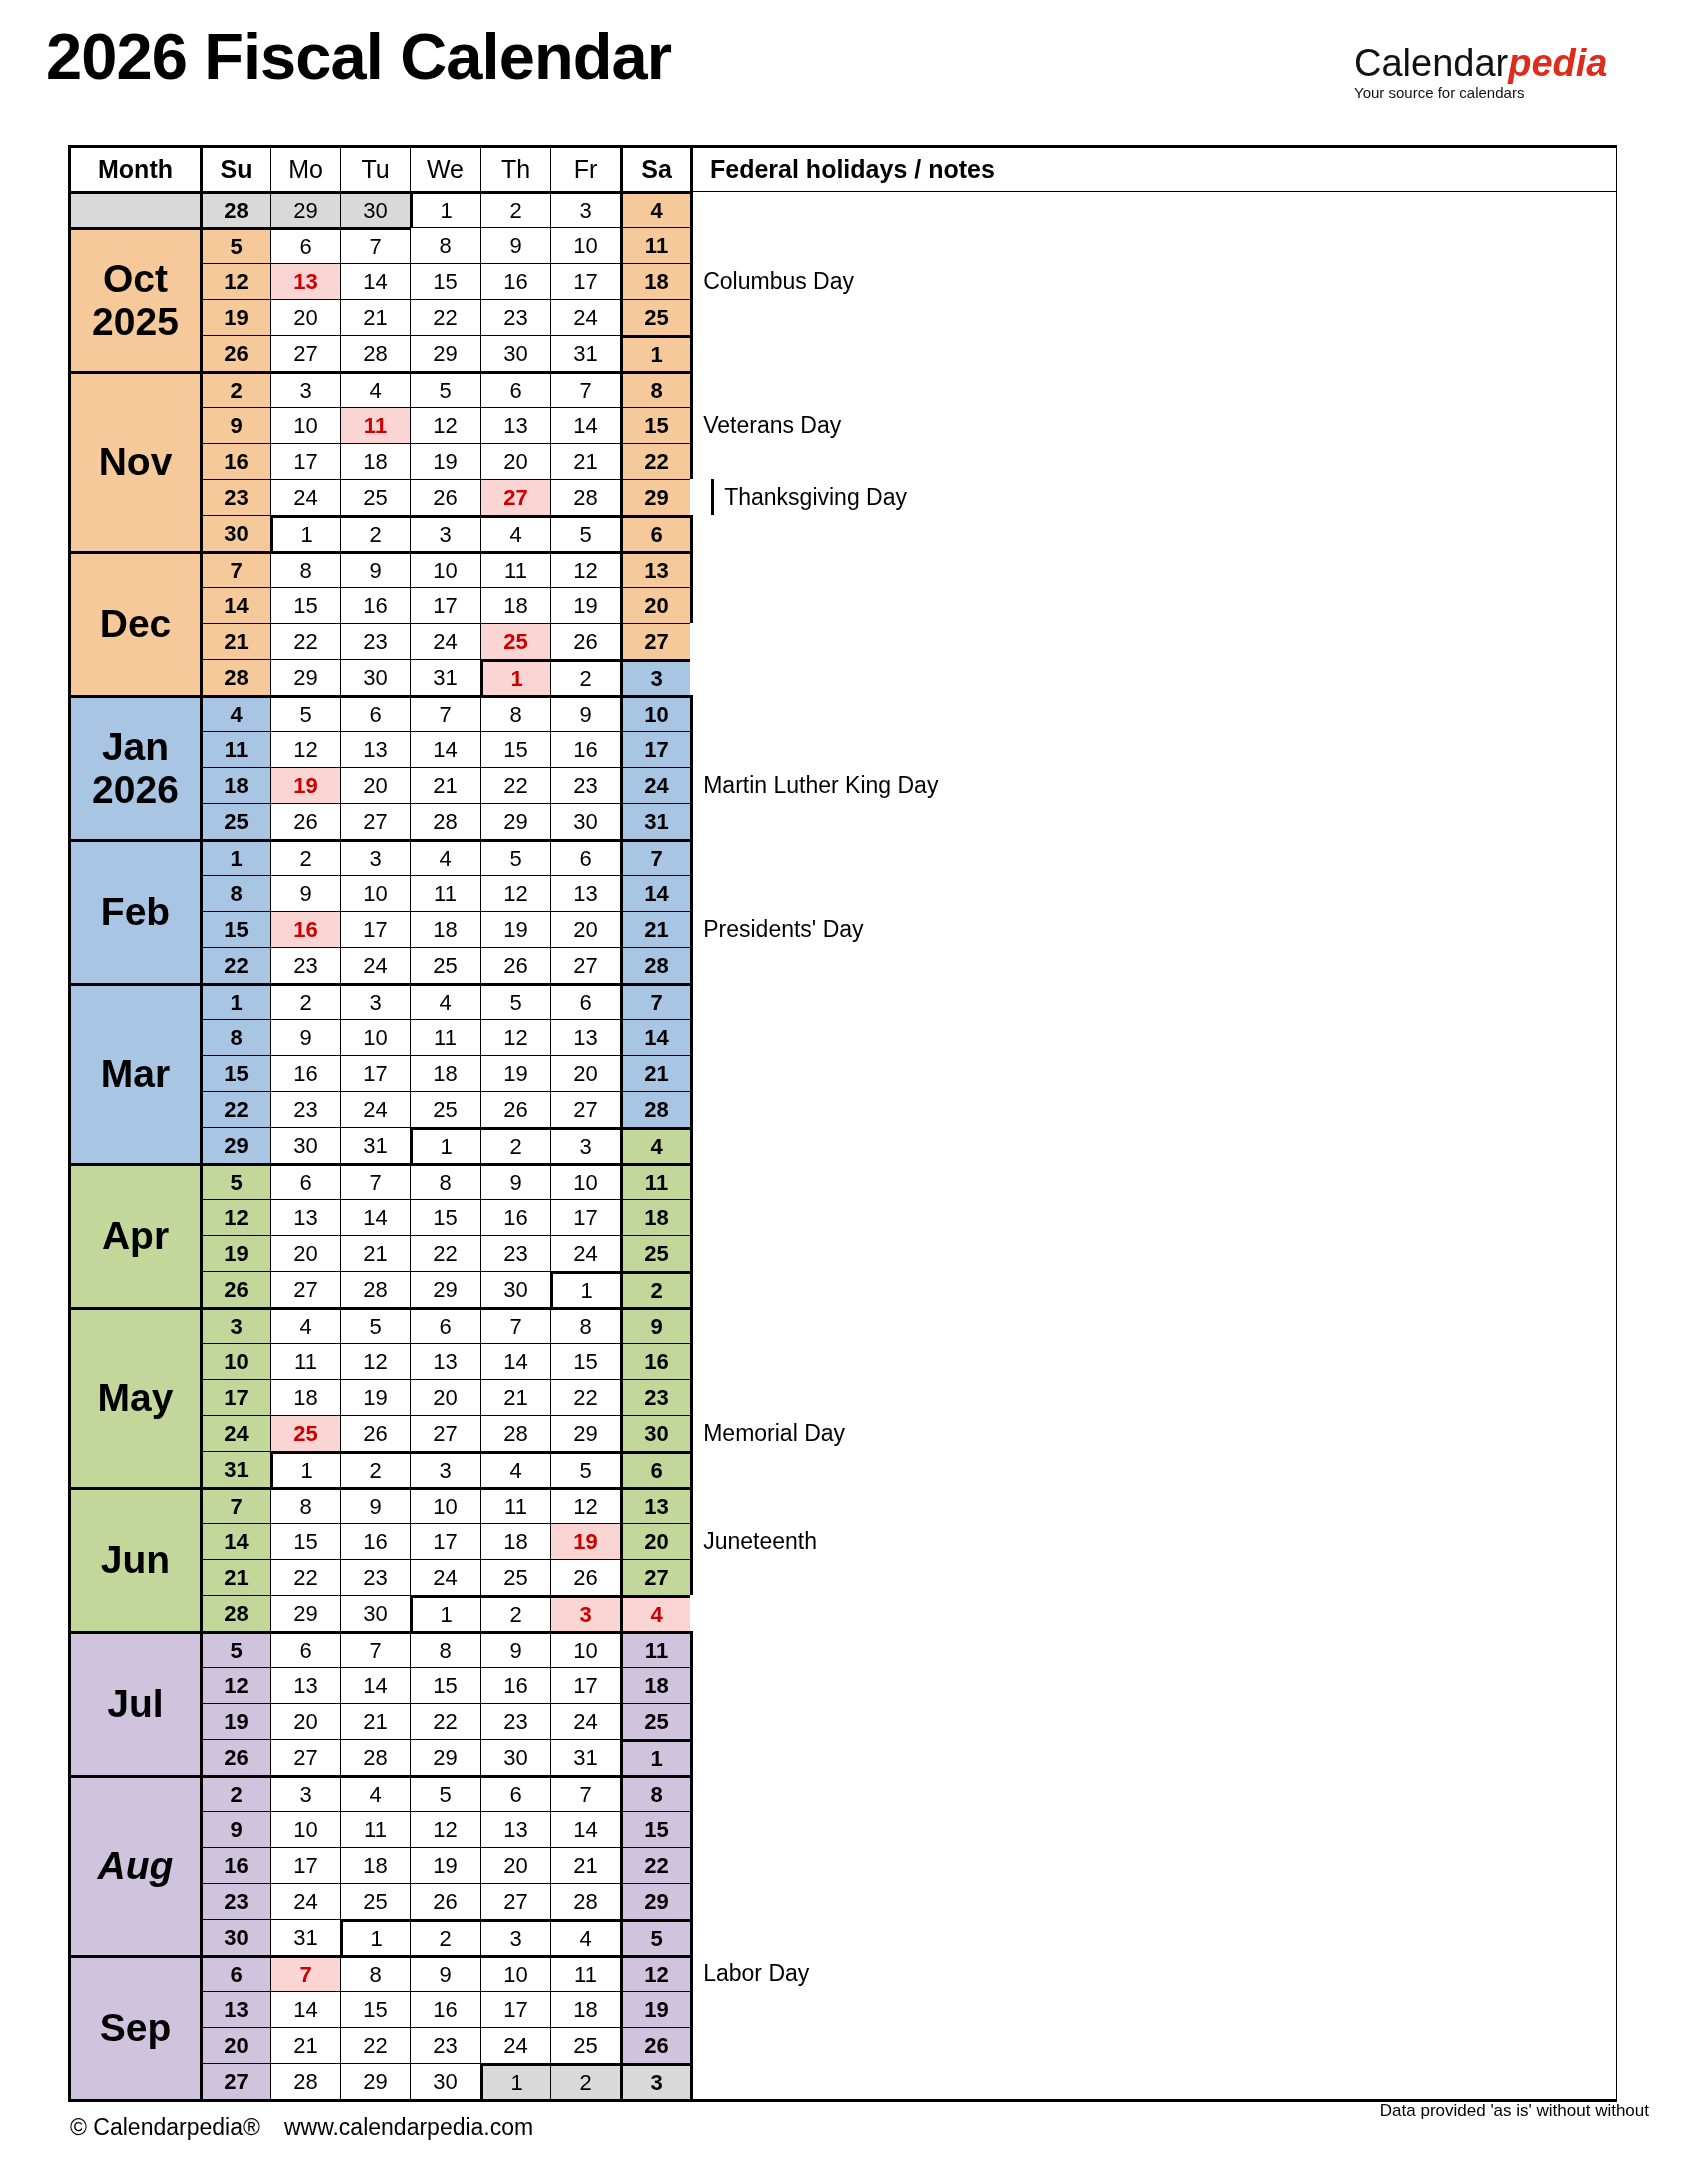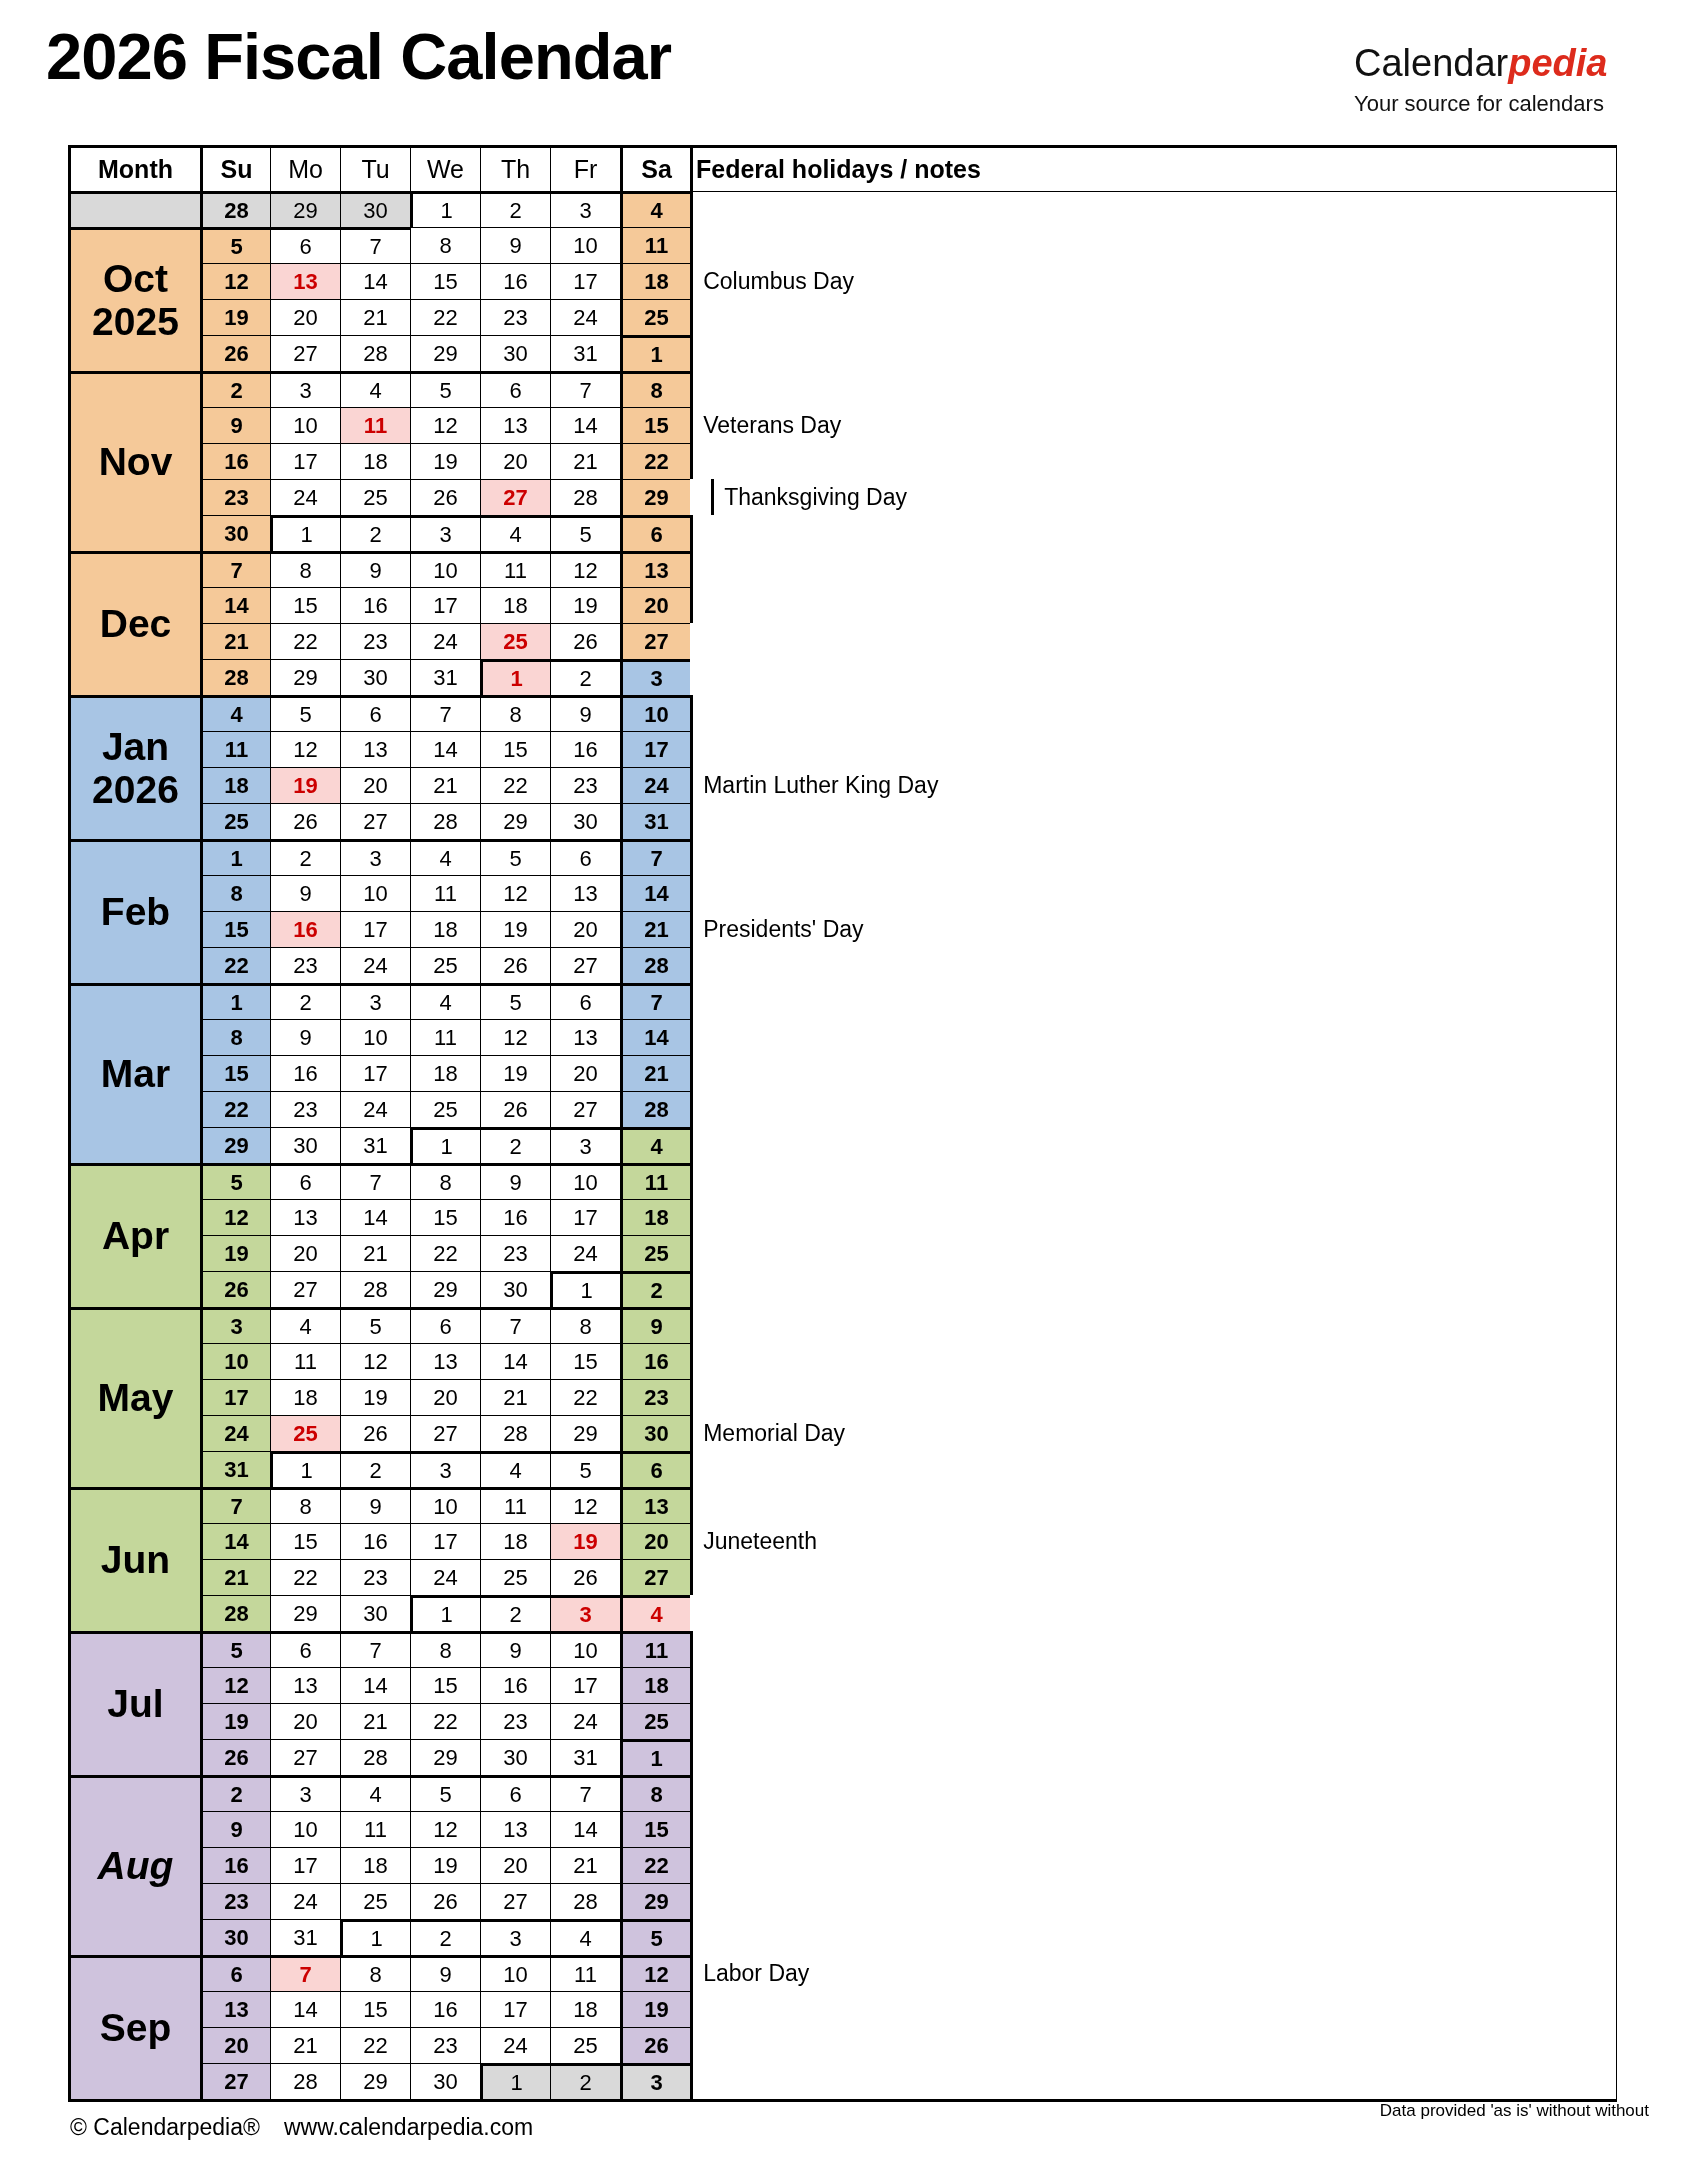--- a/index.html
+++ b/index.html
@@ -7,42 +7,42 @@
     width:1688px;height:2181px;position:relative;background:#fff;
     font-family:"Liberation Sans","DejaVu Sans",sans-serif;color:#000;
   }
   #page-title{
     position:absolute;left:46px;top:19px;margin:0;
     font-size:65px;font-weight:bold;letter-spacing:-0.9px;
   }
   .brand{position:absolute;left:1354px;top:44px;}
   .brand-line1{font-size:38px;line-height:1.05;color:#111;}
   .brand-red{font-style:italic;font-weight:bold;}
-  .brand-tagline{font-size:22px;margin-top:7px;color:#111;}
+  .brand-tagline{font-size:15px;margin-top:0;color:#111;}
   #calendar-grid{
     position:absolute;left:68px;top:145px;width:1549px;box-sizing:border-box;
     display:grid;
     grid-template-columns:129px repeat(7,70px) 1fr;
     grid-template-rows:43px repeat(53,36px);
     border:3.4px solid #000;border-right:1.7px solid #000;
     background:#fff;
   }
   .c{
     border-left:1.7px solid #000;border-top:1.7px solid #000;
     display:flex;align-items:center;justify-content:center;
     font-size:22px;color:#000;box-sizing:border-box;overflow:hidden;
   }
   .first-col{border-left:none;}
   .nt{border-top:none;}
   .blt{border-left-width:3.4px;}
   .btt{border-top-width:3.4px;}
   .bold{font-weight:bold;}
   .hd{font-size:25px;}
   .note-cell{justify-content:flex-start;padding-left:10.2px;font-size:23px;background:#fff;}
-  .note-head{justify-content:flex-start;padding-left:3px;}
+  .note-head{justify-content:flex-start;padding-left:17px;}
   .mlabel{flex-direction:column;font-weight:bold;font-size:39px;line-height:1.1;}
   .footer-left{position:absolute;left:70px;top:2114px;font-size:23px;}
   .footer-left span{margin-right:24px;}
   .footer-right{position:absolute;right:39px;top:2101px;font-size:17px;}
 </style>
 </head>
 <body>
 
 <h1 id="page-title">2026 Fiscal Calendar</h1>
 

